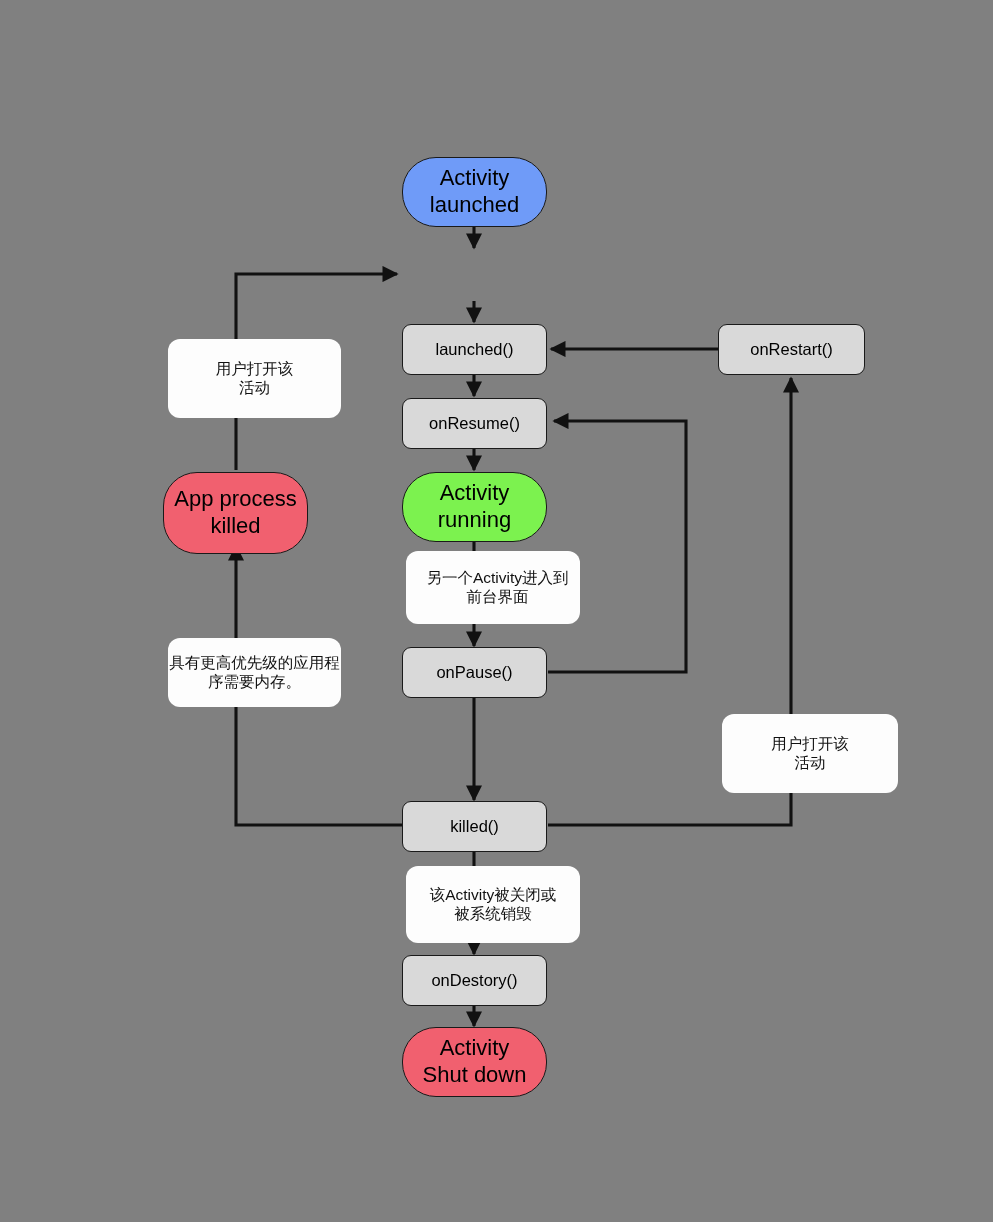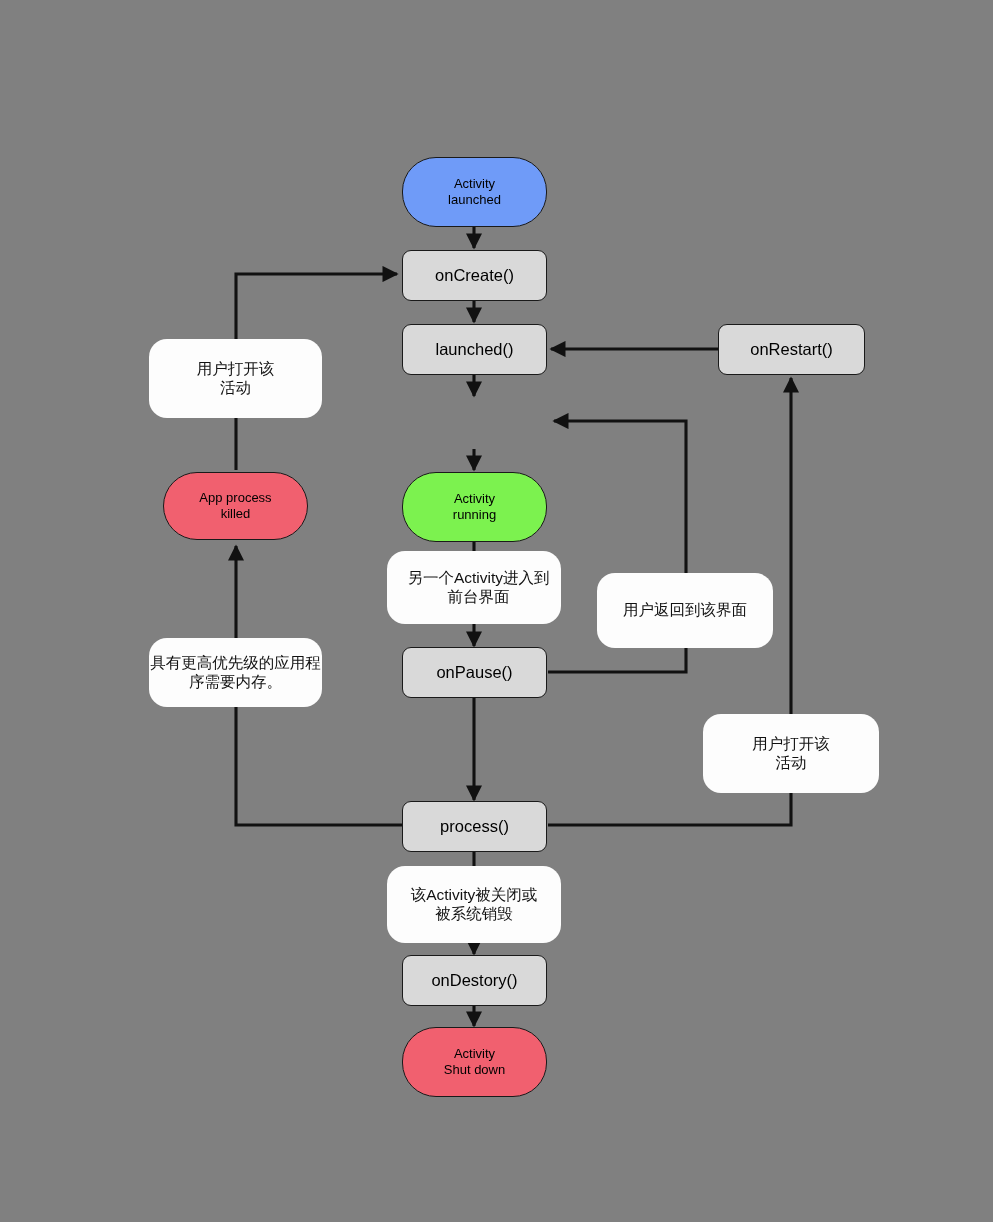--- a/index.html
+++ b/index.html
@@ -41,34 +41,35 @@
   .state {
     background: #d9d9d9;
     border: 1.6px solid #1a1a1a;
     border-radius: 9px;
     font-size: 16.5px;
   }
   
   .pill {
     border: 1.8px solid #1a1a1a;
     border-radius: 34px;
-    font-size: 13px;
+    font-size: 22px;
   }
   .pill.start  { background: #6f9bf8; }
   .pill.run    { background: #7cf24f; }
   .pill.killed { background: #f1606f; }
   .pill.shut   { background: #f1606f; }
   
   .note {
     background: #fdfdfd;
     border: none;
-    border-radius: 18px;
+    border-radius: 12px;
     font-size: 15.5px;
     color: #111;
     z-index: 4;
+    margin-left: 19px;
   }
 </style>
 </head>
 <body>
 
 <div id="canvas">
 
   <svg id="edges" viewBox="0 0 993 1222" xmlns="http://www.w3.org/2000/svg">
     <defs>
       <marker id="ah" viewBox="0 0 10 10" refX="9" refY="5" markerWidth="5.2" markerHeight="5.2" orient="auto-start-reverse">
@@ -101,52 +102,51 @@
 
       <path d="M 402 825 L 236 825 L 236 546" marker-end="url(#ah)"></path>
 
       <path d="M 236 470 L 236 274 L 397 274" marker-end="url(#ah)"></path>
     </g>
   </svg>
 
   <div class="node pill start" style="left:402px; top:157px; width:145px; height:70px;">Activity
 launched</div>
 
-  <div class="node state" style="left:402px; top:250px; width:145px; height:51px;">onCreate()</div>
 
   <div class="node state" style="left:402px; top:324px; width:145px; height:51px;">launched()</div>
 
+  <div class="node state" style="left:402px; top:398px; width:145px; height:51px;">onResume()</div>
 
   <div class="node pill run" style="left:402px; top:472px; width:145px; height:70px;">Activity
 running</div>
 
   <div class="node state" style="left:402px; top:647px; width:145px; height:51px;">onPause()</div>
 
-  <div class="node state" style="left:402px; top:801px; width:145px; height:51px;">process()</div>
+  <div class="node state" style="left:402px; top:801px; width:145px; height:51px;">killed()</div>
 
   <div class="node state" style="left:402px; top:955px; width:145px; height:51px;">onDestory()</div>
 
   <div class="node pill shut" style="left:402px; top:1027px; width:145px; height:70px;">Activity
 Shut down</div>
 
   <div class="node state" style="left:718px; top:324px; width:147px; height:51px;">onRestart()</div>
 
-  <div class="node pill killed" style="left:163px; top:472px; width:145px; height:68px;">App process
+  <div class="node pill killed" style="left:163px; top:472px; width:145px; height:82px;">App process
 killed</div>
 
   <div class="node note" style="left:149px; top:339px; width:173px; height:79px;">用户打开该
 活动</div>
 
   <div class="node note" style="left:149px; top:638px; width:173px; height:69px;">具有更高优先级的应用程
 序需要内存。</div>
 
   <div class="node note" style="left:387px; top:551px; width:174px; height:73px;padding-left:9px;">另一个Activity进入到
 前台界面</div>
 
-  <div class="node note" style="left:597px; top:573px; width:176px; height:75px;">用户返回到该界面</div>
 
 
   <div class="node note" style="left:387px; top:866px; width:174px; height:77px;">该Activity被关闭或
 被系统销毁</div>
 
   <div class="node note" style="left:703px; top:714px; width:176px; height:79px;">用户打开该
 活动</div>
 
 </div>
 

